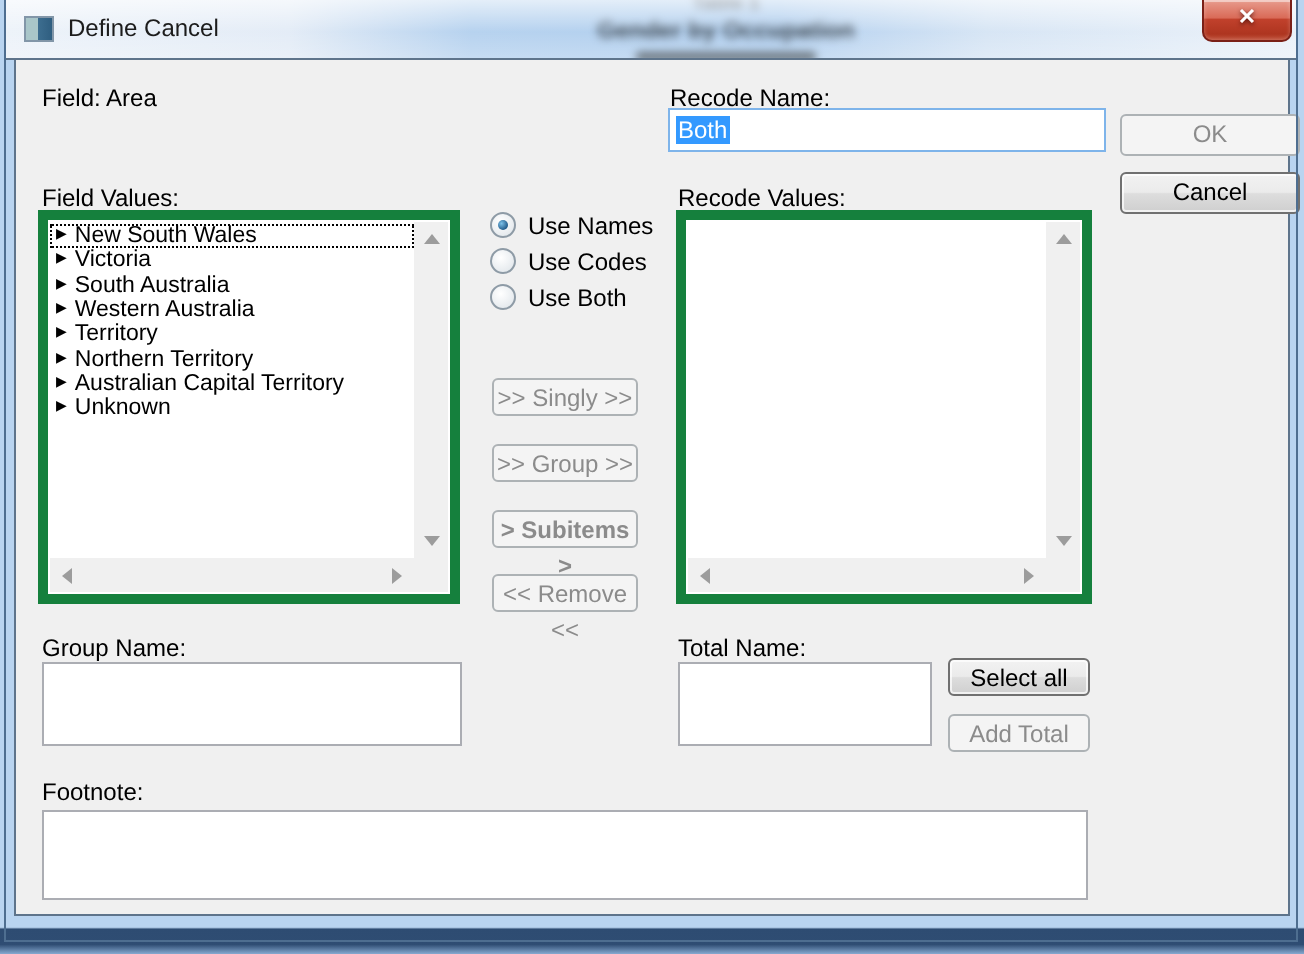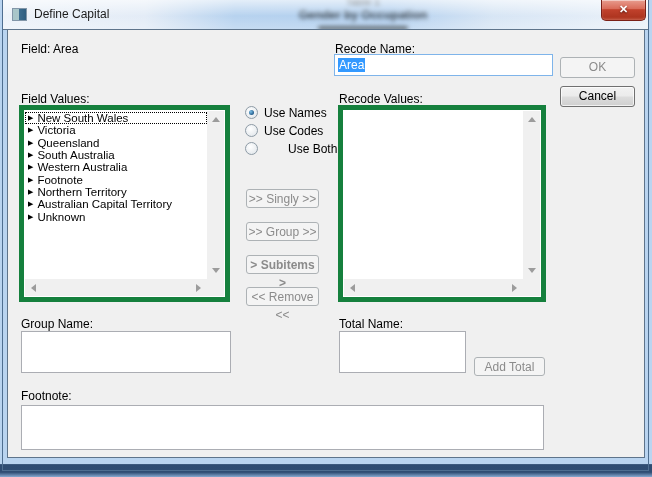--- a/index.html
+++ b/index.html
@@ -34,21 +34,21 @@
   .tbox{position:absolute;background:#FFF;border:1px solid #ABADB3;}
   .tbox.focus{border-color:#7EB4EA;}
   .sel{background:#3399FF;color:#FFF;padding:0 1px;}
   .recode-input{left:326px;top:24px;width:219px;height:22px;font-size:12px;line-height:20px;padding-left:3px;}
 
   
   .btn{position:absolute;border:1px solid #707070;border-radius:3px;text-align:center;font-size:12px;color:#000;
     background:linear-gradient(180deg,#F2F2F2 0%,#EBEBEB 48%,#DDDDDD 52%,#CFCFCF 100%);
     box-shadow:inset 0 0 0 1px rgba(255,255,255,.7);line-height:18px;cursor:default;}
   .btn.dis{border-color:#ADB2B5;background:#F4F4F4;color:#8B8B8B;box-shadow:none;}
-  .btn.w75{width:75px;height:21px;line-height:19px;}
+  .btn.w75{width:90px;height:21px;line-height:19px;}
 
   
   .listbox{position:absolute;width:211px;height:197px;background:#FFF;border:5px solid #15803d;}
   .lb-items{position:absolute;left:1px;top:1px;right:18px;bottom:18px;overflow:hidden;padding-top:1px;}
   .li{display:flex;align-items:center;height:12.3px;font-size:11.5px;line-height:12px;padding-left:3px;white-space:nowrap;}
   .li .tri{font-size:7px;margin-right:4px;color:#000;flex:0 0 auto;}
   .li.focused{outline:1px dotted #000;outline-offset:-1px;}
   .vsb{position:absolute;top:1px;right:1px;bottom:18px;width:17px;background:#F0F0F0;}
   .hsb{position:absolute;left:1px;bottom:1px;right:18px;height:17px;background:#F0F0F0;}
   .corner{position:absolute;right:1px;bottom:1px;width:17px;height:17px;background:#F0F0F0;}
@@ -73,60 +73,56 @@
 
 <div class="screen">
   <div class="titlebar">
     <span class="blurwrap">
       <div class="blur1">Table 1</div>
       <div class="blur2">Gender by Occupation</div>
       <div class="blur3"></div>
     </span>
     <span class="sheen"></span>
     <span class="appicon"></span>
-    <span class="apptitle">Define Capital</span>
+    <span class="apptitle">Define Cancel</span>
     <span class="closebtn"><span>✕</span></span>
   </div>
 
   <div class="client">
 
     <span class="lbl" style="left:13px;top:12px;">Field: Area</span>
 
     <span class="lbl" style="left:327px;top:12px;">Recode Name:</span>
-    <div class="tbox focus recode-input"><span class="sel">Area</span></div>
+    <div class="tbox focus recode-input"><span class="sel">Both</span></div>
 
     <div class="btn w75 dis" style="left:552px;top:27px;">OK</div>
     <div class="btn w75" style="left:552px;top:56px;">Cancel</div>
 
     <span class="lbl" style="left:13px;top:62px;">Field Values:</span>
     <div class="listbox" style="left:11px;top:75px;">
       <div class="lb-items">
         <div class="li focused">
             <span class="tri">▶</span>
             <span>New South Wales</span>
           </div>
         <div class="li">
             <span class="tri">▶</span>
             <span>Victoria</span>
           </div>
         <div class="li">
             <span class="tri">▶</span>
-            <span>Queensland</span>
-          </div>
-        <div class="li">
-            <span class="tri">▶</span>
             <span>South Australia</span>
           </div>
         <div class="li">
             <span class="tri">▶</span>
             <span>Western Australia</span>
           </div>
         <div class="li">
             <span class="tri">▶</span>
-            <span>Footnote</span>
+            <span>Territory</span>
           </div>
         <div class="li">
             <span class="tri">▶</span>
             <span>Northern Territory</span>
           </div>
         <div class="li">
             <span class="tri">▶</span>
             <span>Australian Capital Territory</span>
           </div>
         <div class="li">
@@ -146,21 +142,21 @@
     </div>
 
     <div class="radiorow" style="top:76px;">
         <span class="radio on"></span>
         <span class="radiolbl">Use Names</span>
       </div>
     <div class="radiorow" style="top:94px;">
         <span class="radio"></span>
         <span class="radiolbl">Use Codes</span>
       </div>
-    <div class="radiorow" style="top:112px;gap:24px;">
+    <div class="radiorow" style="top:112px;">
         <span class="radio"></span>
         <span class="radiolbl">Use Both</span>
       </div>
 
     <div class="btn dis" style="left:238px;top:159px;width:73px;height:19px;">&gt;&gt; Singly &gt;&gt;</div>
     <div class="btn dis" style="left:238px;top:192px;width:73px;height:19px;">&gt;&gt; Group &gt;&gt;</div>
     <div class="btn dis" style="left:238px;top:225px;width:73px;height:19px;font-weight:bold;">&gt; Subitems &gt;</div>
     <div class="btn dis" style="left:238px;top:257px;width:73px;height:19px;">&lt;&lt; Remove &lt;&lt;</div>
 
     <span class="lbl" style="left:331px;top:62px;">Recode Values:</span>
@@ -176,20 +172,21 @@
         </div>
       <div class="corner"></div>
     </div>
 
     <span class="lbl" style="left:13px;top:287px;">Group Name:</span>
     <div class="area" style="left:13px;top:301px;width:210px;height:42px;"></div>
 
     <span class="lbl" style="left:331px;top:287px;text-align:center;">Total Name:</span>
     <div class="area" style="left:331px;top:301px;width:127px;height:42px;"></div>
 
+    <div class="btn" style="left:466px;top:299px;width:71px;height:19px;">Select all</div>
     <div class="btn dis" style="left:466px;top:327px;width:71px;height:19px;">Add Total</div>
 
     <span class="lbl" style="left:13px;top:359px;">Footnote:</span>
     <div class="area" style="left:13px;top:375px;width:523px;height:45px;"></div>
 
   </div>
 
   <div class="frame"></div>
 </div>
 

